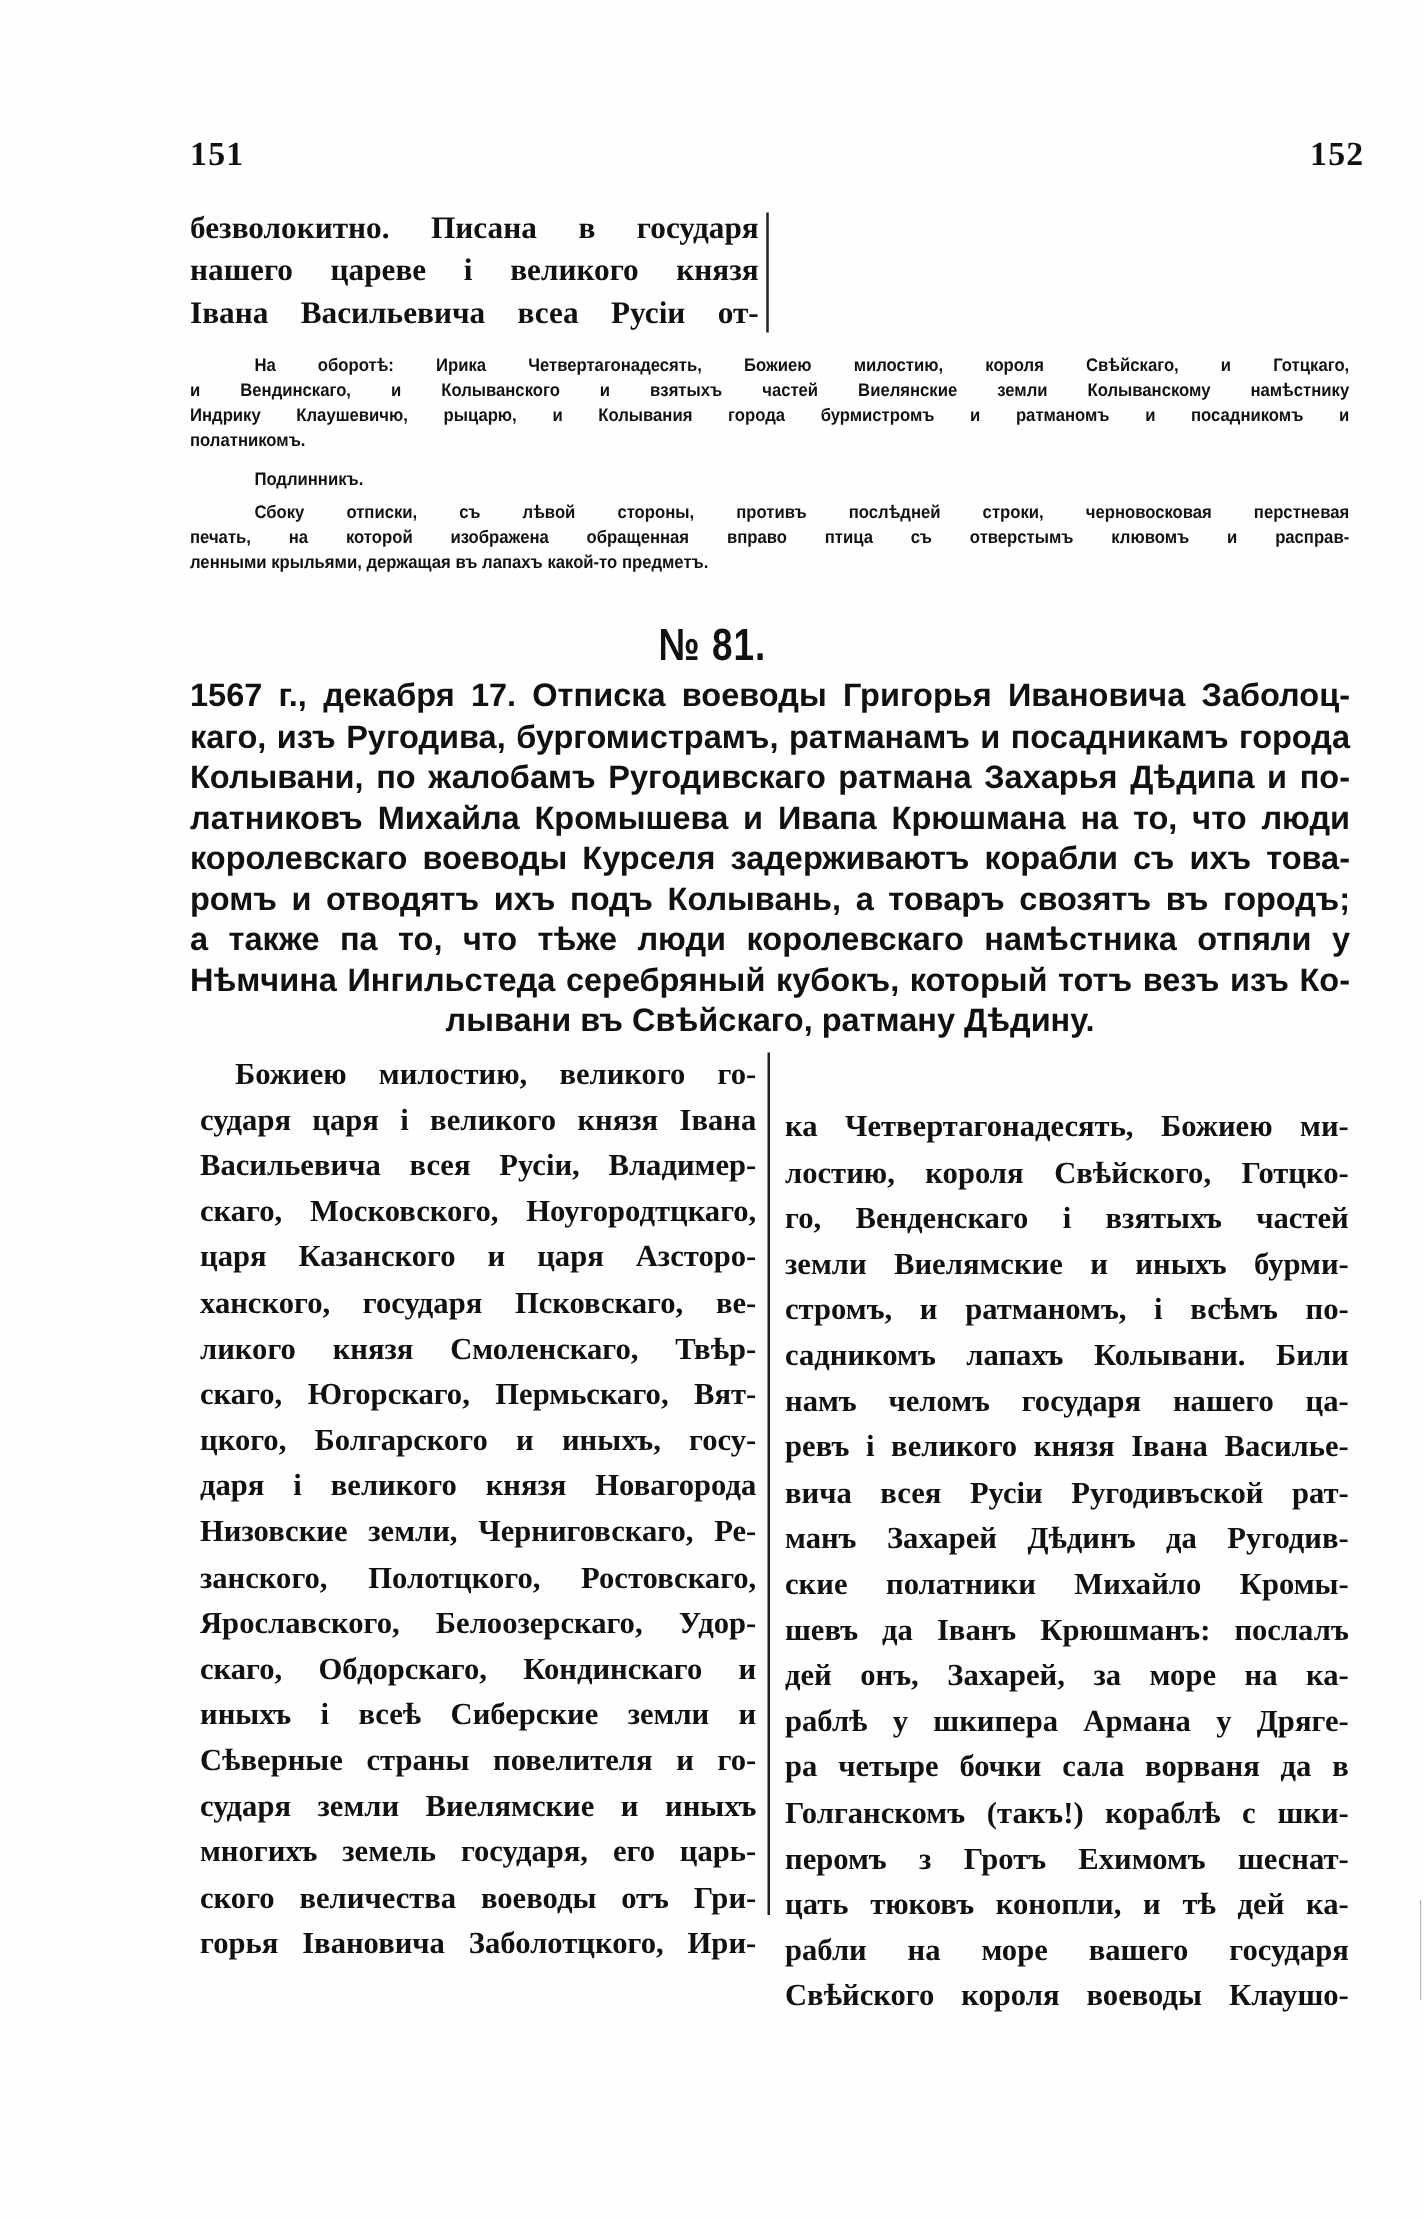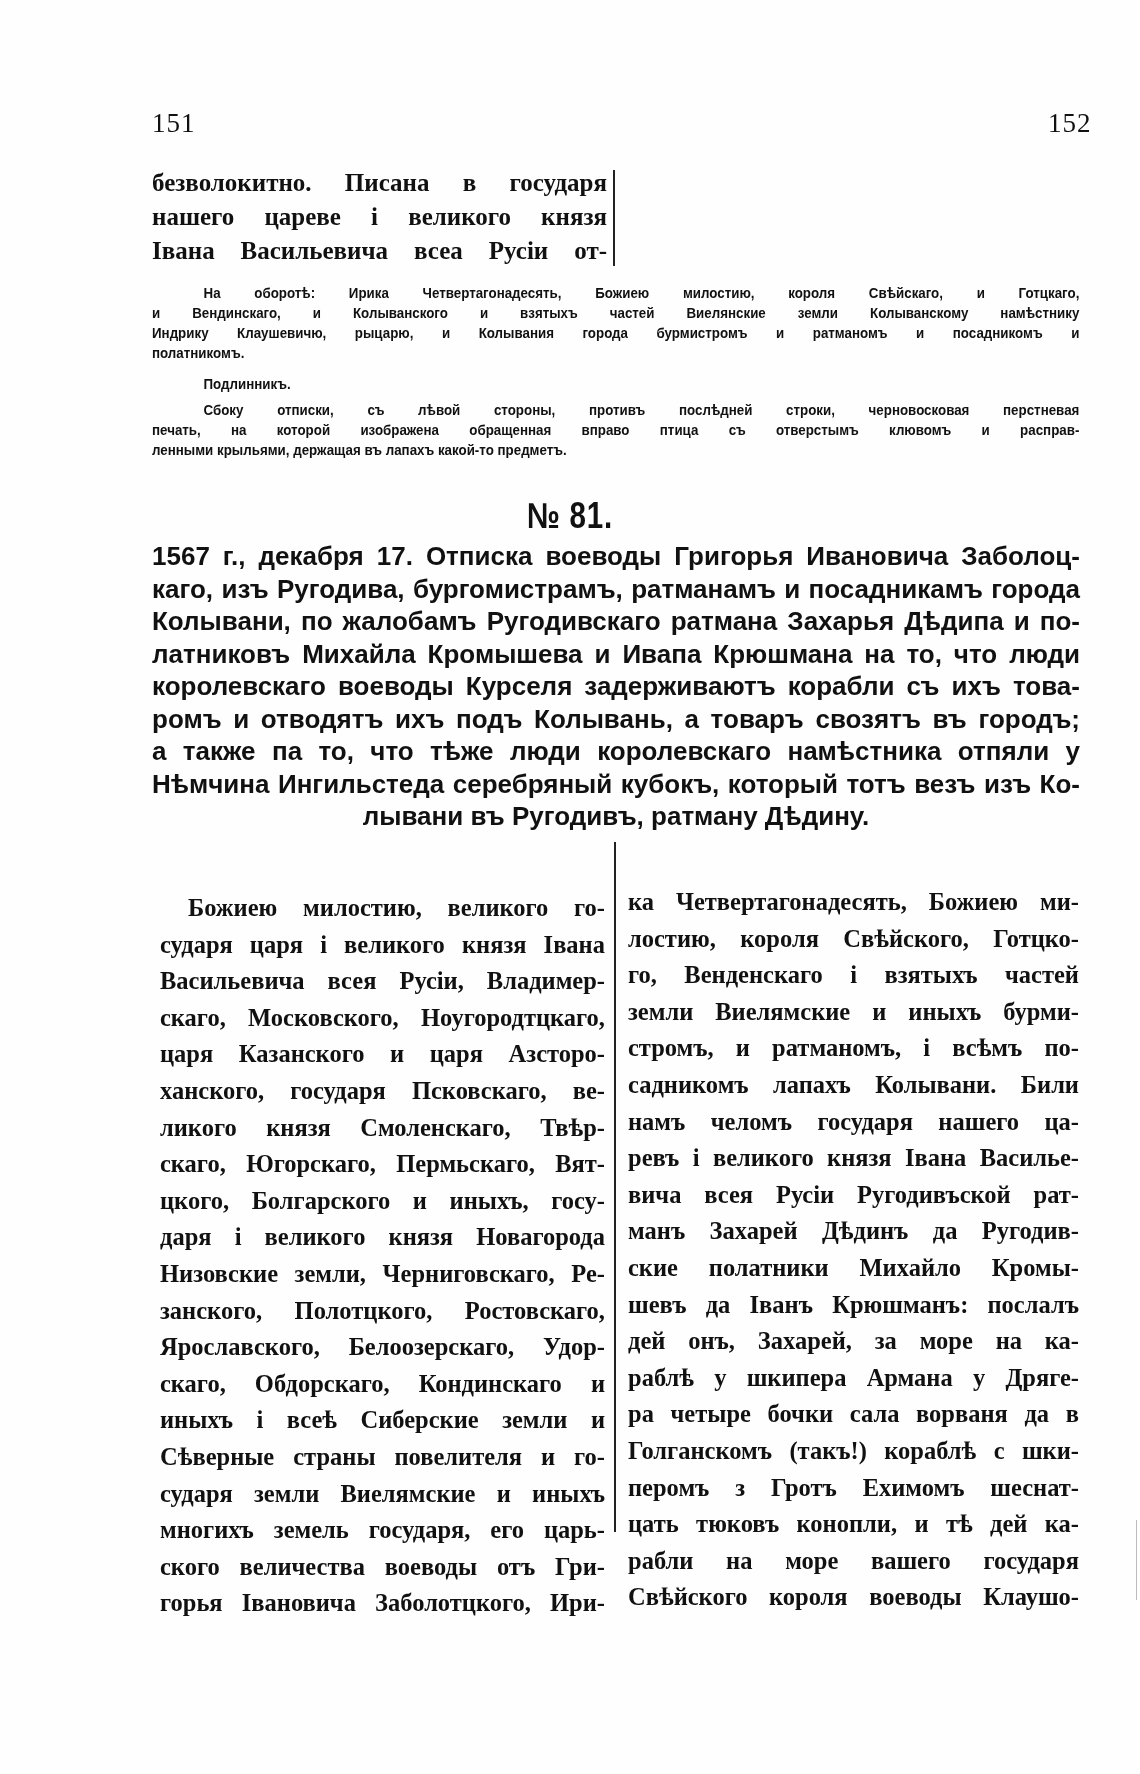--- a/index.html
+++ b/index.html
@@ -1,19 +1,19 @@
 <!DOCTYPE html>
 <html><head>
 <meta charset="utf-8">
 <style>
   html, body { margin: 0; padding: 0; background: #ffffff; }
   body { width: 1140px; height: 1774px; position: relative; overflow: hidden; color: #111; }
   .page { position: absolute; left: 0; top: 0; width: 1140px; height: 1774px; background: #fefefe; }
 
-  .pnum { position: absolute; top: 108px; font-family: "Liberation Serif", serif; font-weight: normal; font-size: 27px; letter-spacing: 1px; }
+  .pnum { position: absolute; top: 108px; font-family: "Liberation Serif", serif; font-weight: bold; font-size: 27px; letter-spacing: 1px; }
   .pnum.left { left: 152px; }
   .pnum.right { left: 1048px; text-align: center; }
 
   .col { position: absolute; font-family: "Liberation Serif", serif; font-weight: bold; }
   .col .line { display: block; white-space: nowrap; text-align: justify; text-align-last: justify; }
 
   
   .top-left { left: 152px; top: 166px; width: 455px; font-size: 25px; line-height: 34px; }
   .top-right { left: 628px; top: 166px; width: 451px; font-size: 25px; line-height: 34px; }
   .divider { position: absolute; width: 2px; background: #222; }
@@ -29,21 +29,21 @@
   .note2 { top: 374px; }
   .note3 { top: 400px; }
 
   .docnum { position: absolute; top: 495px; left: 0; width: 1140px; text-align: center; font-family: "Liberation Sans", sans-serif; font-weight: bold; font-size: 36px; letter-spacing: 1px; transform: scaleX(0.82); }
 
   .heading { position: absolute; left: 152px; top: 540px; width: 928px; font-family: "Liberation Sans", sans-serif; font-weight: bold; font-size: 26px; line-height: 32.5px; }
   .heading .line { display: block; white-space: nowrap; text-align: justify; text-align-last: justify; }
   .heading .center { text-align: center; text-align-last: center; }
 
   .body-left { left: 160px; top: 842px; width: 445px; font-size: 24.5px; line-height: 36.6px; }
-  .body-left .line.first { padding-left: 28px; box-sizing: border-box; margin-top: 48px; }
+  .body-left .line.first { padding-left: 28px; box-sizing: border-box; }
   .body-right { left: 628px; top: 842px; width: 451px; font-size: 24.5px; line-height: 36.6px; margin-top: 42px; }
 
   .edge-mark { position: absolute; left: 1136px; top: 1520px; width: 1px; height: 80px; background: #bbb; }
 </style>
 </head>
 <body>
 
 <div class="page">
 
   <div class="pnum left">151</div>
@@ -75,21 +75,21 @@
 
   <div class="heading">
     <span class="line">1567 г., декабря 17. Отписка воеводы Григорья Ивановича Заболоц-</span>
     <span class="line">каго, изъ Ругодива, бургомистрамъ, ратманамъ и посадникамъ города</span>
     <span class="line">Колывани, по жалобамъ Ругодивскаго ратмана Захарья Дѣдипа и по-</span>
     <span class="line">латниковъ Михайла Кромышева и Ивапа Крюшмана на то, что люди</span>
     <span class="line">королевскаго воеводы Курселя задерживаютъ корабли съ ихъ това-</span>
     <span class="line">ромъ и отводятъ ихъ подъ Колывань, а товаръ свозятъ въ городъ;</span>
     <span class="line">а также па то, что тѣже люди королевскаго намѣстника отпяли у</span>
     <span class="line">Нѣмчина Ингильстеда серебряный кубокъ, который тотъ везъ изъ Ко-</span>
-    <span class="line center">лывани въ Ругодивъ, ратману Дѣдину.</span>
+    <span class="line center">лывани въ Свѣйскаго, ратману Дѣдину.</span>
   </div>
 
   <div class="col body-left">
     <span class="line first">Божиею  милостию,  великого  го-</span>
     <span class="line">сударя царя і великого князя Івана</span>
     <span class="line">Васильевича всея Русіи, Владимер-</span>
     <span class="line">скаго, Московского, Ноугородтцкаго,</span>
     <span class="line">царя  Казанского  и царя Азсторо-</span>
     <span class="line">ханского, государя Псковскаго, ве-</span>
     <span class="line">ликого  князя  Смоленскаго,  Твѣр-</span>

